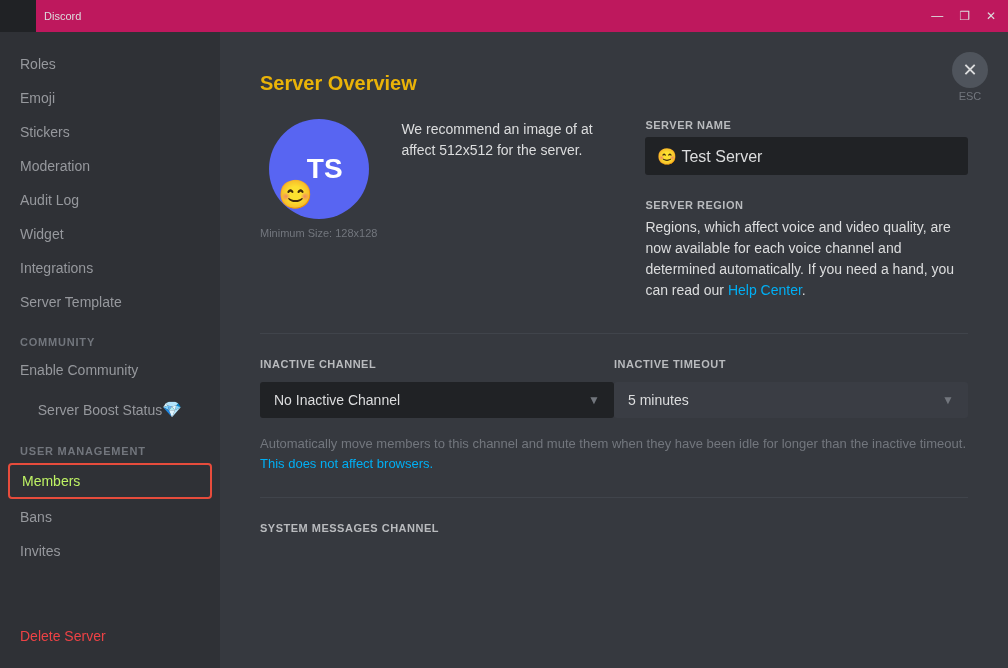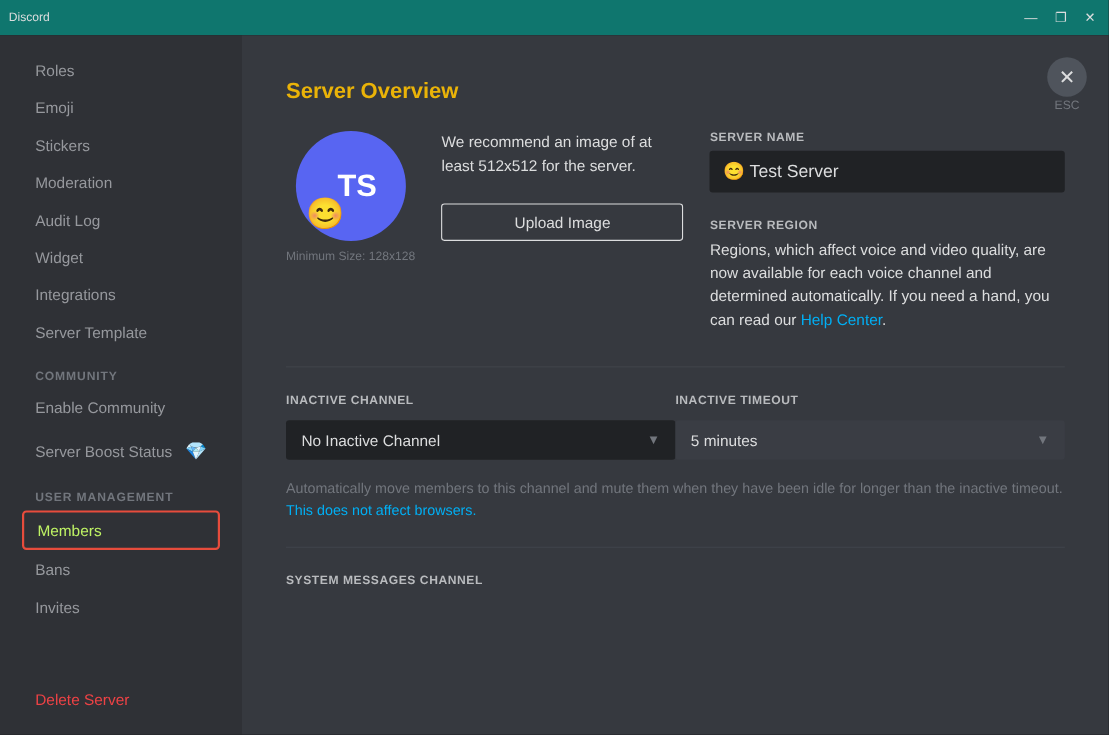--- a/index.html
+++ b/index.html
@@ -7,27 +7,28 @@
       font-family: 'Segoe UI', Arial, sans-serif;
       background: #202225;
       color: #dcddde;
       width: 1008px;
       height: 668px;
       overflow: hidden;
       display: flex;
       flex-direction: column;
     }
     .title-bar {
-      background: #0f766e;
+      background: #be185d;
       height: 22px;
       display: flex;
       align-items: center;
       justify-content: space-between;
       padding: 16px 8px;
       flex-shrink: 0;
+      margin-left: 36px;
     }
     .title-bar-title {
       font-size: 11px;
       color: #dcddde;
     }
     .title-bar-controls {
       display: flex;
       gap: 8px;
     }
     .title-bar-btn {
@@ -37,21 +38,21 @@
       padding: 0 4px;
     }
     .main-layout {
       display: flex;
       flex: 1;
       overflow: hidden;
     }
     .sidebar {
       width: 220px;
       background: #2f3136;
-      padding: 16px 20px;
+      padding: 16px 8px;
       overflow-y: auto;
       flex-shrink: 0;
       display: flex;
       flex-direction: column;
       gap: 2px;
     }
     .sidebar-item {
       padding: 8px 12px;
       border-radius: 4px;
       cursor: pointer;
@@ -275,21 +276,21 @@
     <div class="sidebar-item">Stickers</div>
     <div class="sidebar-item">Moderation</div>
     <div class="sidebar-item">Audit Log</div>
     <div class="sidebar-item">Widget</div>
     <div class="sidebar-item">Integrations</div>
     <div class="sidebar-item">Server Template</div>
 
     <div class="sidebar-section-label">COMMUNITY</div>
     <div class="sidebar-item">Enable Community</div>
 
-    <div class="sidebar-item" style="margin-top:4px;">
+    <div class="sidebar-item" style="margin-top:4px;justify-content:center;">
       <span>Server Boost Status</span>
       <span class="boost-icon">💎</span>
     </div>
 
     <div class="sidebar-section-label">USER MANAGEMENT</div>
     <div class="sidebar-item selected-border">Members</div>
     <div class="sidebar-item">Bans</div>
     <div class="sidebar-item">Invites</div>
 
     <div style="flex:1"></div>
@@ -308,22 +309,21 @@
     <div class="server-overview-top">
       <div class="server-avatar-section">
         <div class="server-avatar">
           <span class="server-avatar-emoji">😊</span>
           <span class="server-avatar-text">TS</span>
         </div>
         <span class="avatar-min-size">Minimum Size: 128x128</span>
       </div>
 
       <div style="display:flex; flex-direction:column; gap:12px; max-width:220px;">
-        <p class="recommend-text">We recommend an image of at least 512x512 for the server.</p>
-        <button class="upload-btn">Upload Image</button>
+        <p class="recommend-text">We recommend an image of at affect 512x512 for the server.</p>
       </div>
 
       <div class="right-fields">
         <div class="field-label">SERVER NAME</div>
         <input class="server-name-input" type="text" value="😊 Test Server" style="">
 
         <div class="field-label" style="margin-top:8px;">SERVER REGION</div>
         <p class="server-region-text">
           <span>Regions, which affect voice and video quality, are now available for each voice channel and determined automatically. If you need a hand, you can read our </span><a class="help-link">Help Center</a>.
         </p>

